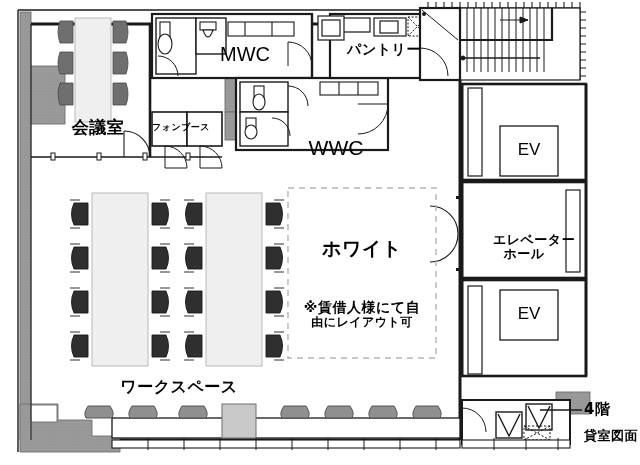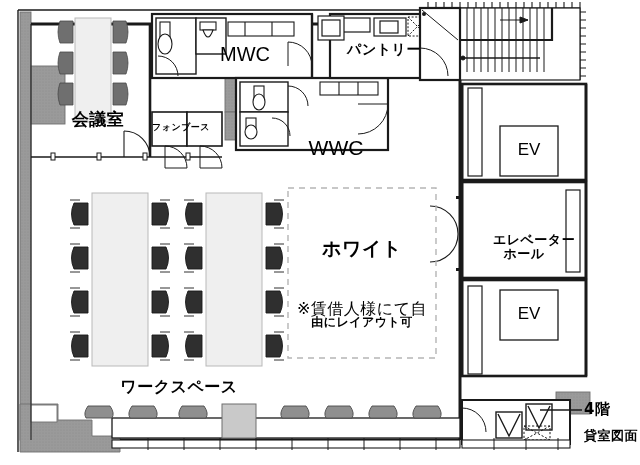--- a/index.html
+++ b/index.html
@@ -337,21 +337,21 @@
       <g stroke="#1a1a1a" stroke-width="1">
         <path d="M494 438 V 450 M526 438 V 450 M558 438 V 450"></path>
       </g>
     </g>
 
     <g>
       <path d="M540 410 H 582" fill="none" stroke="#1a1a1a" stroke-width="1.6"></path>
     </g>
   </svg>
 
-  <div class="lbl lbl-jp ctr" style="left:46px;top:110px;width:104px;font-size:17px;">会議室</div>
+  <div class="lbl lbl-jp ctr" style="left:46px;top:118px;width:104px;font-size:17px;">会議室</div>
 
   <div class="lbl lbl-jp ctr" style="left:152px;top:122px;width:48px;font-size:9px;">フォンブース</div>
 
   <div class="lbl lbl-lat ctr" style="left:214px;top:43px;width:62px;font-size:20px;">MWC</div>
 
   <div class="lbl lbl-lat ctr" style="left:300px;top:112px;width:72px;font-size:21px;margin-top:24px;">WWC</div>
 
   <div class="lbl lbl-jp ctr" style="left:340px;top:42px;width:88px;font-size:14px;">パントリー</div>
 
   <div class="lbl lbl-jp ctr" style="left:462px;top:218px;width:124px;font-size:13px;">
@@ -360,20 +360,20 @@
   </div>
 
   <div class="lbl lbl-lat ctr" style="left:500px;top:140px;width:58px;font-size:17px;">EV</div>
 
   <div class="lbl lbl-lat ctr" style="left:500px;top:304px;width:58px;font-size:17px;">EV</div>
 
   <div class="lbl lbl-jp ctr" style="left:84px;top:378px;width:190px;font-size:16px;">ワークスペース</div>
 
   <div class="lbl lbl-jp ctr" style="left:288px;top:238px;width:148px;font-size:19px;">ホワイト</div>
 
-  <div class="lbl lbl-jp ctr" style="left:288px;top:300px;width:148px;font-size:16px;font-weight:400;">※賃借人様にて自</div>
+  <div class="lbl lbl-jp ctr" style="left:288px;top:300px;width:148px;font-size:14px;font-weight:700;">※賃借人様にて自</div>
   <div class="lbl lbl-jp ctr" style="left:288px;top:316px;width:148px;font-size:12px;font-weight:700;">由にレイアウト可</div>
 
   <div class="lbl lbl-jp" style="left:584px;top:401px;font-size:15px;font-weight:700;">4階</div>
 
   <div class="lbl lbl-jp" style="left:584px;top:429px;font-size:13px;font-weight:700;">貸室図面</div>
 
 </div>
 
 </body></html>

